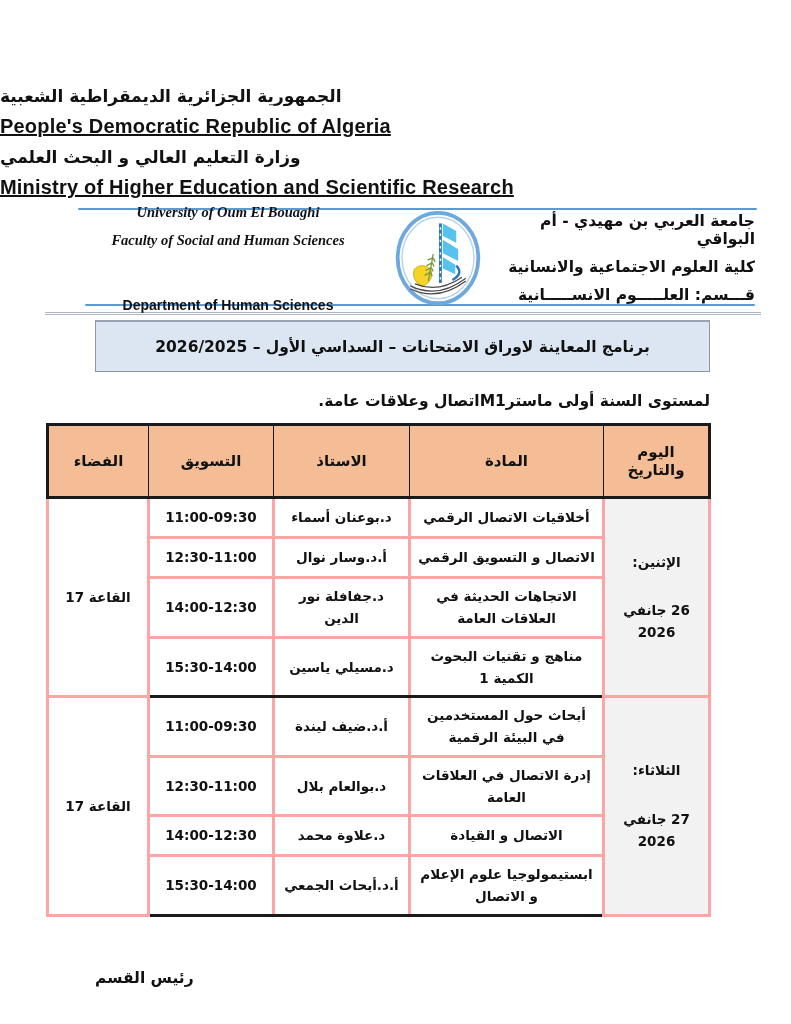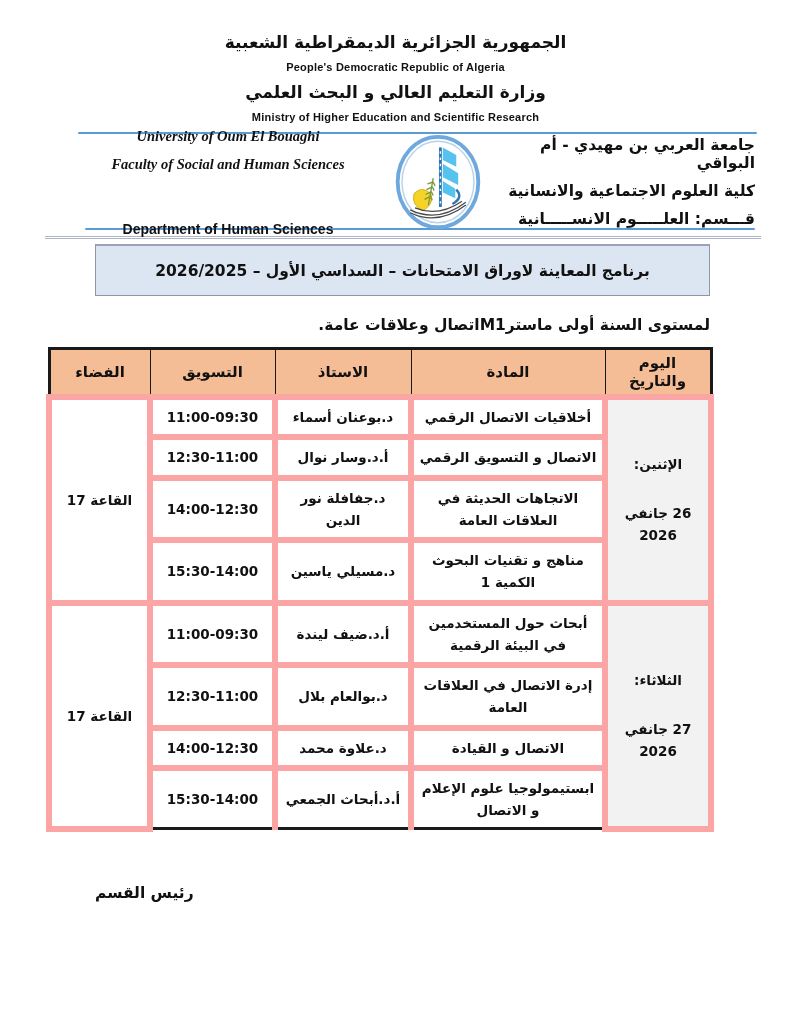--- a/index.html
+++ b/index.html
@@ -3,23 +3,23 @@
 <meta charset="utf-8">
 <style>
   * { margin:0; padding:0; box-sizing:border-box; }
   html,body { background:#888; }
   .page {
     width:791px; height:1024px; margin:0 auto; background:#ffffff;
     position:relative; overflow:hidden;
     font-family:"DejaVu Sans", sans-serif; color:#111;
   }
   
-  .top-header { text-align:center;margin-top:32px; }
+  .top-header { padding-top:86px; text-align:left; }
   .hdr-ar { font-size:17px; font-weight:700; direction:rtl; margin-bottom:9px; }
-  .hdr-en { font-size:11px; font-weight:700; font-family:"Liberation Sans", sans-serif; margin-bottom:9px; letter-spacing:.2px; }
+  .hdr-en { font-size:20px; font-weight:700; font-family:"Liberation Sans", sans-serif; margin-bottom:9px; letter-spacing:.2px;text-decoration:underline; }
 
   
   .rule-blue { height:2px; background:var(--rule-blue); border-radius:1px; }
   .rule1 { margin:8px 34px 0 78px; }
   .rule2 { margin:2px 36px 0 85px; }
   .rule-gray { height:3px; border-top:1px solid #aeb6c6; border-bottom:1px solid #aeb6c6; margin:6px 30px 0 45px; }
 
   
   .inst-band { display:flex; align-items:center; margin:4px 36px 0 78px; height:88px; }
   .inst-en { width:300px; text-align:center; }
@@ -45,24 +45,24 @@
 
   
   .table-wrap { margin:13px 0 0 46px; width:662px; }
   table.schedule {
     width:100%; border-collapse:collapse; direction:rtl;
     border:3px solid #1a1a1a; table-layout:fixed;
   }
   table.schedule th {
     background:var(--header-bg); font-weight:700; font-size:15px;
     border:1px solid #1a1a1a; border-bottom:3px solid #1a1a1a;
-    height:33px; padding:4px 6px;
+    height:33px; padding:17px 6px;
   }
   table.schedule td {
-    border:6px solid #fca5a5; font-weight:700; font-size:13.5px;
+    border:3px solid #fca5a5; font-weight:700; font-size:13.5px;
     text-align:center; vertical-align:middle; padding:6px 5px; height:40px;
     line-height:1.65;
   }
   tr.group-end td { border-bottom:3px solid #1a1a1a; }
   td.day-cell { background:var(--day-cell-bg); font-size:14px; }
   td.day-cell .day-label { margin-bottom:26px; }
   td.time-cell { font-size:14.5px; }
   .ltr { direction:ltr; unicode-bidi:isolate; }
   col.c-day { width:106px; } col.c-subject { width:194px; }
   col.c-prof { width:136px; } col.c-time { width:125px; } col.c-room { width:101px; }

